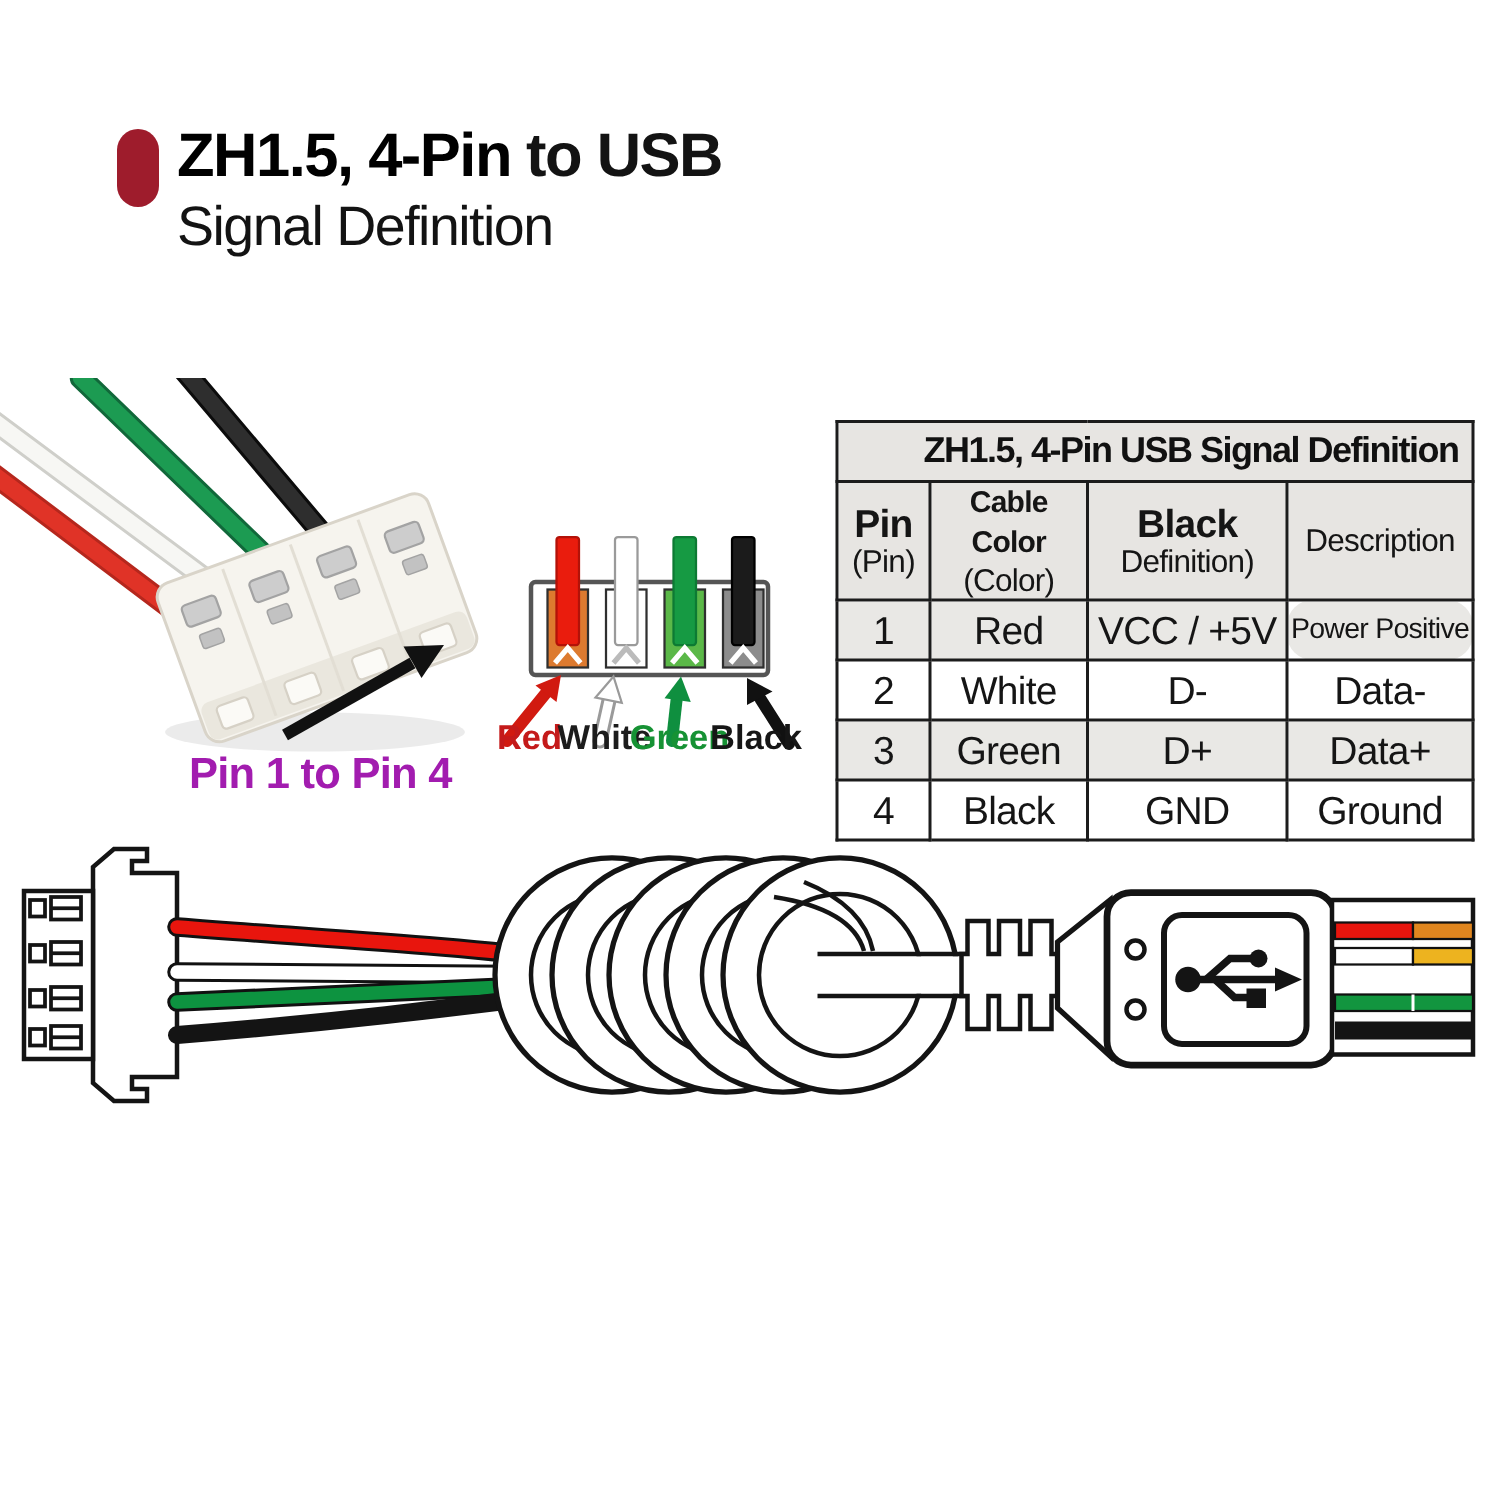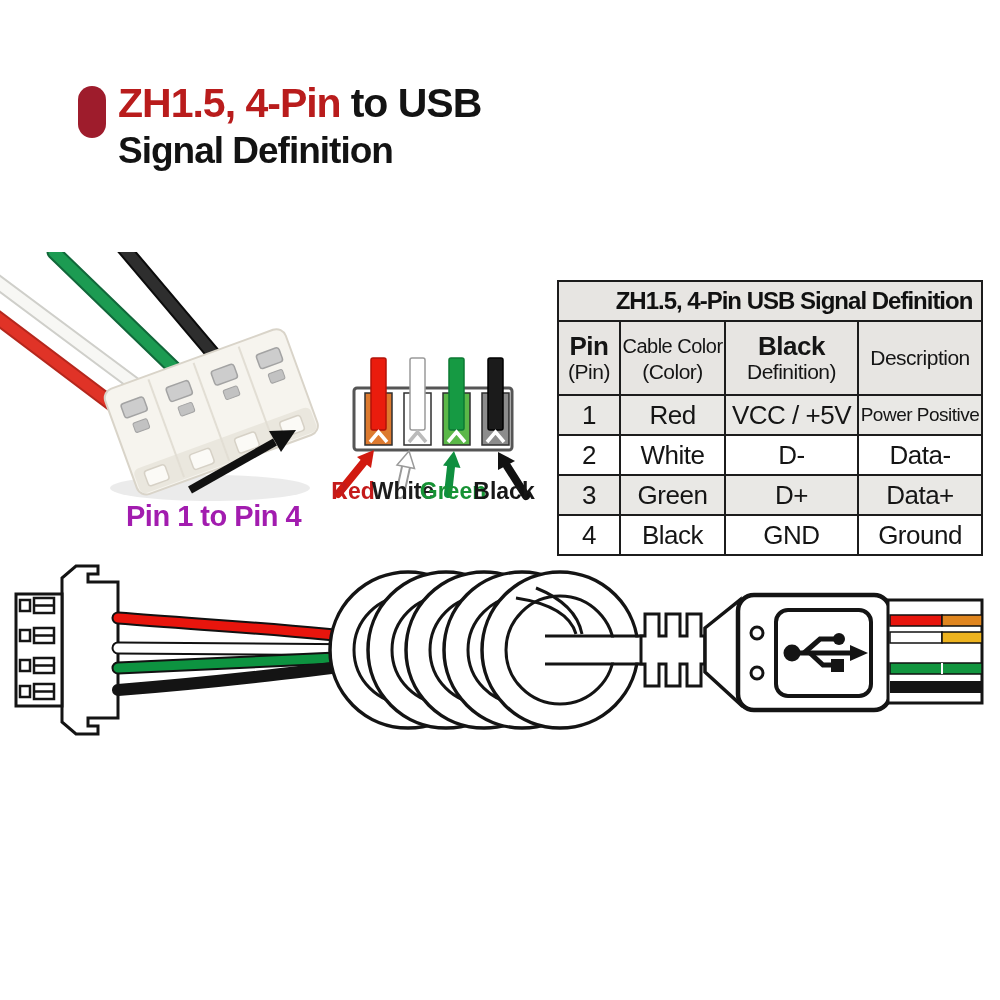--- a/index.html
+++ b/index.html
@@ -5,42 +5,42 @@
   html,body{margin:0;padding:0;background:#fff;}
   .canvas{
     position:relative;width:1000px;height:1000px;background:#ffffff;overflow:hidden;
     font-family:"Liberation Sans","DejaVu Sans",sans-serif;color:#151515;
   }
   
   .hdr{position:absolute;left:78px;top:80px;}
   .pill{position:absolute;left:0;top:6px;width:28px;height:52px;border-radius:15px;background:#9e1c2c;}
   .titles{position:absolute;left:40px;top:0;white-space:nowrap;}
   .t1{font-size:41px;font-weight:bold;letter-spacing:-1px;line-height:46px;}
-  .t1 .red{color:#b91c1c;}
+  .t1 .red{color:#000000;}
   .t1 .blk{color:#131313;margin-left:10px;margin-top:44px;}
-  .t2{font-size:37px;font-weight:bold;letter-spacing:-1px;color:#131313;line-height:44px;margin-top:3px;}
+  .t2{font-size:37px;font-weight:normal;letter-spacing:-1px;color:#131313;line-height:44px;margin-top:3px;}
   
   .photo-svg{position:absolute;left:0;top:252px;}
   .photo-caption{position:absolute;left:126px;top:500px;font-size:29px;font-weight:600;color:#a21caf;letter-spacing:-0.5px;}
   
   .pin-svg{position:absolute;left:330px;top:352px;}
   .pin-label{font-size:23px;font-weight:600;}
   
   .sig-table{position:absolute;left:557px;top:280px;border-collapse:collapse;table-layout:fixed;width:424px;}
   .sig-table td,.sig-table th{border:2px solid #1c1c1c;text-align:center;vertical-align:middle;padding:0;overflow:hidden;}
   .sig-table .title-row th{height:38px;background:#e7e5e2;font-size:24px;font-weight:bold;letter-spacing:-1px;color:#111;padding-left:48px;}
   .sig-table .head-row td{height:72px;background:#e7e5e2;}
   .hl1{display:block;font-size:26px;font-weight:bold;line-height:27px;letter-spacing:-0.5px;}
-  .hl1.thin{font-size:20px;font-weight:normal;}
+  .hl1.thin{font-size:20px;font-weight:bold;}
   .hl2{display:block;font-size:21px;font-weight:normal;line-height:23px;letter-spacing:-0.5px;}
   .hl-single{font-size:21px;font-weight:normal;letter-spacing:-0.5px;}
   .sig-table .data-row td{height:38px;font-size:26px;letter-spacing:-0.5px;}
   .sig-table .data-row.odd td{background:#e9e8e5;}
   .sig-table .data-row.even td{background:#ffffff;}
-  .sig-table td.small-desc{font-size:19px;}
+  .sig-table td.small-desc{font-size:19px;border-radius:17px;}
   
   .cable-svg{position:absolute;left:0;top:556px;}
   
   .note{position:absolute;left:15px;top:742px;font-size:26px;letter-spacing:-0.4px;line-height:33px;color:#121212;}
   .note .note-label{color:#9a1a1c;font-weight:600;}
 </style>
 </head>
 <body>
 
 <div class="canvas">

